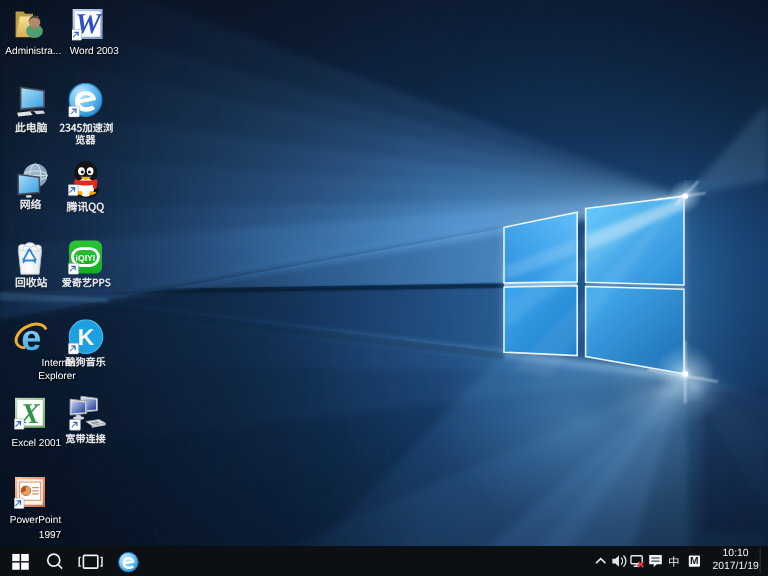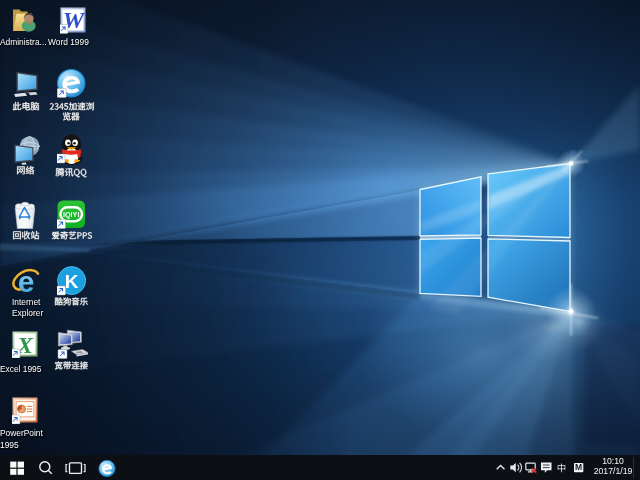--- a/index.html
+++ b/index.html
@@ -1,17 +1,17 @@
 <!DOCTYPE html>
 <html><head><meta charset="utf-8"><style>
 html,body{margin:0;padding:0;}
 #d{position:relative;width:640px;height:480px;overflow:hidden;font-family:"Liberation Sans",sans-serif;background:#0c1c33;}
 #d>svg{position:absolute;}
 .lab{position:absolute;overflow:visible;}
-.elab{position:absolute;color:#fff;font-size:8.4px;line-height:11.8px;text-align:left;white-space:pre;
+.elab{position:absolute;color:#fff;font-size:8.4px;line-height:11.8px;text-align:right;white-space:pre;
  text-shadow:0.7px 1px 1.2px rgba(0,0,0,.95), 0 0 2px rgba(0,0,0,.5);}
 
 </style></head><body>
 <div id="d">
 <svg id="wall" width="640" height="480" viewBox="0 0 640 480" style="left:0;top:0">
 <defs>
 <linearGradient id="base" x1="0" y1="0" x2="0" y2="1">
  <stop offset="0" stop-color="#0d1b30"></stop>
           <stop offset=".45" stop-color="#123158"></stop>
  <stop offset=".72" stop-color="#0f2b4d"></stop>
@@ -395,21 +395,21 @@
         <line x1="14.8" y1="9.4" x2="20.3" y2="9.4"></line>
         <line x1="14.8" y1="12" x2="20.3" y2="12"></line>
         <line x1="14.8" y1="14.6" x2="20.3" y2="14.6"></line>
       </g>
       <g transform="translate(-1,18)">
         <rect x="0" y="0" width="9" height="9" rx="1" fill="#fff" stroke="#9aa7b0" stroke-width=".5"></rect>
         <path d="M2.2 6.8 L5.6 3.4 L5.6 5.6 L6.6 5.6 L6.6 1.9 L2.9 1.9 L2.9 2.9 L5 2.9 L1.6 6.2 Z" fill="#2f62c8"></path>
       </g>
     </svg>
 <div class="elab" style="left:0px;top:36.5px;width:51px">Administra...</div>
-<div class="elab" style="left:48px;top:36.5px;width:51px">Word 1999</div>
+<div class="elab" style="left:48px;top:36.5px;width:51px">Word 2003</div>
 <svg class="lab" style="left:11.5px;top:98.9px" width="31" height="14" viewBox="0 0 31 14">
       <g transform="translate(1.1,11.3) scale(0.1)">
         <path d="M4.0 -1.2 5.2 6.0C16.6 3.8 32.9 0.8 48.2 -2.1L47.8 -8.8L34.9 -6.5V-41.3H47.8V-47.8H34.9V-75.6H28.1V-5.2L17.9 -3.5V-57.3H11.2V-2.3ZM52.3 -75.6V-8.1C52.3 1.7 54.6 4.2 62.9 4.2C64.7 4.2 74.8 4.2 76.7 4.2C84.7 4.2 86.6 -0.8 87.4 -15.3C85.4 -15.8 82.7 -17.0 80.9 -18.4C80.5 -5.5 79.9 -2.2 76.1 -2.2C74.0 -2.2 65.5 -2.2 63.8 -2.2C59.9 -2.2 59.4 -3.1 59.4 -7.9V-35.9C68.1 -40.1 77.4 -45.4 84.3 -50.5L78.8 -56.0C74.1 -51.8 66.8 -46.8 59.4 -42.8V-75.6Z M130.7 -36.7V-23.8H108.4V-36.7ZM137.8 -36.7H160.9V-23.8H137.8ZM130.7 -43.0H108.4V-55.9H130.7ZM137.8 -43.0V-55.9H160.9V-43.0ZM101.3 -62.5V-11.6H108.4V-17.2H130.7V-7.6C130.7 2.9 133.7 5.7 143.7 5.7C146.0 5.7 161.2 5.7 163.6 5.7C173.2 5.7 175.4 0.9 176.6 -12.8C174.5 -13.3 171.6 -14.6 169.8 -15.8C169.2 -4.1 168.3 -1.2 163.3 -1.2C160.0 -1.2 146.9 -1.2 144.2 -1.2C138.8 -1.2 137.8 -2.2 137.8 -7.5V-17.2H167.8V-62.5H137.8V-75.4H130.7V-62.5Z M245.9 -53.5C244.3 -47.2 242.2 -41.1 239.7 -35.5C236.3 -40.1 232.7 -44.7 229.3 -48.9L224.9 -45.6C228.9 -40.8 233.1 -35.2 236.9 -29.6C233.4 -22.9 229.1 -16.9 224.3 -12.3C225.6 -11.2 227.9 -8.9 228.8 -7.8C233.2 -12.3 237.1 -17.8 240.6 -24.1C243.7 -19.2 246.4 -14.6 248.1 -10.9L253.0 -14.8C250.9 -19.0 247.5 -24.4 243.6 -30.1C246.8 -36.9 249.5 -44.4 251.6 -52.2ZM231.5 -73.7C233.6 -70.0 236.1 -65.3 237.4 -61.8H214.4V-55.4H265.0V-61.8H242.1L244.3 -62.6C242.9 -66.1 239.9 -71.6 237.5 -75.6ZM256.1 -48.7V-4.0H223.0V-48.3H216.6V2.2H256.1V7.0H262.4V-48.7ZM205.6 -67.0V-51.2H193.9V-67.0ZM188.0 -72.5V-39.1C188.0 -26.3 187.7 -8.5 182.5 3.9C183.9 4.5 186.6 6.4 187.6 7.6C191.3 -1.3 193.0 -13.4 193.6 -24.5H205.6V-0.8C205.6 0.2 205.3 0.5 204.3 0.5C203.4 0.5 200.7 0.5 197.6 0.4C198.5 2.1 199.3 4.9 199.5 6.5C204.0 6.5 206.9 6.4 208.9 5.3C210.8 4.2 211.4 2.4 211.4 -0.7V-72.5ZM205.6 -45.4V-30.3H193.9L193.9 -39.1V-45.4Z" fill="#000" opacity=".6"></path>
       </g>
       <g transform="translate(0.5,10.6) scale(0.1)">
         <path d="M4.0 -1.2 5.2 6.0C16.6 3.8 32.9 0.8 48.2 -2.1L47.8 -8.8L34.9 -6.5V-41.3H47.8V-47.8H34.9V-75.6H28.1V-5.2L17.9 -3.5V-57.3H11.2V-2.3ZM52.3 -75.6V-8.1C52.3 1.7 54.6 4.2 62.9 4.2C64.7 4.2 74.8 4.2 76.7 4.2C84.7 4.2 86.6 -0.8 87.4 -15.3C85.4 -15.8 82.7 -17.0 80.9 -18.4C80.5 -5.5 79.9 -2.2 76.1 -2.2C74.0 -2.2 65.5 -2.2 63.8 -2.2C59.9 -2.2 59.4 -3.1 59.4 -7.9V-35.9C68.1 -40.1 77.4 -45.4 84.3 -50.5L78.8 -56.0C74.1 -51.8 66.8 -46.8 59.4 -42.8V-75.6Z M130.7 -36.7V-23.8H108.4V-36.7ZM137.8 -36.7H160.9V-23.8H137.8ZM130.7 -43.0H108.4V-55.9H130.7ZM137.8 -43.0V-55.9H160.9V-43.0ZM101.3 -62.5V-11.6H108.4V-17.2H130.7V-7.6C130.7 2.9 133.7 5.7 143.7 5.7C146.0 5.7 161.2 5.7 163.6 5.7C173.2 5.7 175.4 0.9 176.6 -12.8C174.5 -13.3 171.6 -14.6 169.8 -15.8C169.2 -4.1 168.3 -1.2 163.3 -1.2C160.0 -1.2 146.9 -1.2 144.2 -1.2C138.8 -1.2 137.8 -2.2 137.8 -7.5V-17.2H167.8V-62.5H137.8V-75.4H130.7V-62.5Z M245.9 -53.5C244.3 -47.2 242.2 -41.1 239.7 -35.5C236.3 -40.1 232.7 -44.7 229.3 -48.9L224.9 -45.6C228.9 -40.8 233.1 -35.2 236.9 -29.6C233.4 -22.9 229.1 -16.9 224.3 -12.3C225.6 -11.2 227.9 -8.9 228.8 -7.8C233.2 -12.3 237.1 -17.8 240.6 -24.1C243.7 -19.2 246.4 -14.6 248.1 -10.9L253.0 -14.8C250.9 -19.0 247.5 -24.4 243.6 -30.1C246.8 -36.9 249.5 -44.4 251.6 -52.2ZM231.5 -73.7C233.6 -70.0 236.1 -65.3 237.4 -61.8H214.4V-55.4H265.0V-61.8H242.1L244.3 -62.6C242.9 -66.1 239.9 -71.6 237.5 -75.6ZM256.1 -48.7V-4.0H223.0V-48.3H216.6V2.2H256.1V7.0H262.4V-48.7ZM205.6 -67.0V-51.2H193.9V-67.0ZM188.0 -72.5V-39.1C188.0 -26.3 187.7 -8.5 182.5 3.9C183.9 4.5 186.6 6.4 187.6 7.6C191.3 -1.3 193.0 -13.4 193.6 -24.5H205.6V-0.8C205.6 0.2 205.3 0.5 204.3 0.5C203.4 0.5 200.7 0.5 197.6 0.4C198.5 2.1 199.3 4.9 199.5 6.5C204.0 6.5 206.9 6.4 208.9 5.3C210.8 4.2 211.4 2.4 211.4 -0.7V-72.5ZM205.6 -45.4V-30.3H193.9L193.9 -39.1V-45.4Z" fill="#fff" stroke="#fff" stroke-width="4"></path>
       </g>
     </svg>
 <svg class="lab" style="left:48.6px;top:99.3px" width="48" height="14" viewBox="0 0 48 14">
       <g transform="translate(1.1,11.3) scale(0.1)">
@@ -462,31 +462,31 @@
 <div class="elab" style="left:12px;top:296.5px;width:51px">Internet
 Explorer</div>
 <svg class="lab" style="left:54.2px;top:294.3px" width="37" height="14" viewBox="0 0 37 14">
       <g transform="translate(1.1,11.3) scale(0.1)">
         <path d="M47.5 -67.7C46.1 -59.1 43.8 -50.2 40.2 -44.4C41.7 -43.8 44.4 -42.4 45.5 -41.6C47.0 -44.4 48.4 -47.7 49.6 -51.4H58.9V-38.1H40.9V-32.4H81.0V-38.1H64.8V-51.4H79.0V-57.1H64.8V-70.6H58.9V-57.1H51.2C52.1 -60.2 52.8 -63.5 53.3 -66.7ZM43.8 -25.1V6.5H49.6V2.5H72.1V6.3H78.2V-25.1ZM49.6 -3.2V-19.4H72.1V-3.2ZM10.6 -13.4H32.8V-4.5H10.6ZM10.6 -18.1V-25.1C11.4 -24.4 12.4 -23.6 12.9 -22.9C18.1 -27.7 19.3 -34.5 19.3 -39.7V-46.5H24.0V-30.7C24.0 -26.5 24.9 -25.8 28.4 -25.8C29.0 -25.8 31.8 -25.8 32.5 -25.8H32.8V-18.1ZM3.9 -67.3V-61.9H13.9V-51.9H5.4V6.4H10.6V0.6H32.8V5.7H38.2V-51.9H29.6V-61.9H39.2V-67.3ZM19.1 -51.9V-61.9H24.4V-51.9ZM10.6 -26.2V-46.5H15.6V-39.8C15.6 -35.5 14.9 -30.3 10.6 -26.2ZM27.6 -46.5H32.8V-29.6L31.8 -29.5C31.2 -29.5 29.1 -29.5 28.7 -29.5C27.7 -29.5 27.6 -29.7 27.6 -30.7Z M126.5 -70.5C123.2 -59.2 117.9 -48.0 111.3 -40.8C112.7 -40.0 115.2 -38.1 116.4 -37.0C119.9 -41.1 123.1 -46.4 126.0 -52.2H155.8C154.8 -16.8 153.6 -3.8 151.1 -0.9C150.2 0.3 149.4 0.5 147.8 0.5C146.1 0.5 141.7 0.5 137.1 0.1C138.2 1.8 138.9 4.6 139.0 6.4C143.4 6.6 147.8 6.7 150.4 6.4C153.1 6.1 155.0 5.5 156.7 2.9C159.9 -1.1 160.9 -14.6 162.0 -54.7C162.0 -55.7 162.0 -58.0 162.0 -58.0H128.6C130.1 -61.7 131.5 -65.4 132.6 -69.1ZM126.9 -36.5H139.9V-19.4H126.9ZM121.1 -41.9V-7.6H126.9V-13.9H145.7V-41.9ZM108.9 -70.1C107.2 -66.8 104.8 -63.4 102.1 -60.1C99.8 -63.4 96.7 -66.7 92.8 -69.9L88.4 -66.4C92.7 -62.8 95.8 -59.2 98.2 -55.4C94.8 -51.7 91.0 -48.2 87.1 -45.4C88.5 -44.4 90.5 -42.4 91.6 -41.2C94.8 -43.8 98.1 -46.6 101.1 -49.8C102.7 -46.2 103.7 -42.5 104.3 -38.6C100.5 -31.0 93.6 -22.7 87.4 -18.3C89.0 -17.1 90.8 -15.0 91.8 -13.5C96.3 -17.2 101.2 -23.0 105.1 -29.1L105.2 -25.1C105.2 -13.9 104.3 -3.9 102.1 -1.1C101.4 -0.2 100.5 0.3 99.3 0.5C97.3 0.7 93.8 0.8 89.5 0.4C90.7 2.2 91.4 4.6 91.4 6.6C95.3 6.8 98.8 6.8 101.8 6.2C104.0 5.9 105.6 5.0 106.8 3.4C110.3 -1.4 111.2 -12.7 111.2 -25.0C111.2 -35.3 110.4 -45.2 105.6 -54.6C109.0 -58.6 112.1 -62.8 114.6 -67.1Z M204.5 -70.0C205.8 -67.9 207.0 -65.3 207.8 -62.9H177.4V-57.2H243.3V-62.9H214.9C214.0 -65.5 212.5 -68.8 210.8 -71.2ZM188.8 -55.4C191.0 -51.7 192.9 -46.8 193.7 -43.2H172.6V-37.5H247.5V-43.2H226.2C228.3 -46.7 230.4 -51.3 232.3 -55.4L225.5 -57.0C224.1 -53.0 221.6 -47.1 219.5 -43.2H197.3L200.3 -43.9C199.6 -47.5 197.5 -52.8 194.8 -56.7ZM190.4 -10.9H230.2V-1.8H190.4ZM190.4 -16.0V-24.7H230.2V-16.0ZM184.2 -30.1V6.8H190.4V3.6H230.2V6.6H236.7V-30.1Z M271.8 -23.4C267.7 -15.9 261.2 -7.9 255.2 -2.7C256.7 -1.7 259.2 0.3 260.4 1.4C266.2 -4.4 273.3 -13.3 278.0 -21.3ZM310.1 -20.7C316.3 -14.0 323.5 -4.6 326.8 1.2L332.6 -1.8C329.2 -7.6 321.6 -16.6 315.6 -23.3ZM262.8 -29.5C263.7 -30.2 267.1 -30.6 272.7 -30.6H292.5V-1.5C292.5 -0.2 291.9 0.3 290.5 0.3C289.0 0.3 284.1 0.4 278.7 0.3C279.6 2.0 280.6 4.8 281.0 6.6C288.2 6.6 292.5 6.5 295.3 5.4C297.9 4.4 298.9 2.5 298.9 -1.5V-30.6H329.6L329.7 -37.0H298.9V-53.8H292.5V-37.0H268.9C270.4 -43.3 271.9 -51.2 272.6 -58.6C290.8 -59.1 312.1 -60.7 325.5 -64.1L321.9 -69.6C309.0 -66.3 285.4 -64.7 266.4 -64.2C266.2 -54.4 264.0 -43.6 263.3 -40.8C262.6 -37.8 261.8 -35.9 260.7 -35.4C261.4 -33.9 262.5 -30.8 262.8 -29.5Z" fill="#000" opacity=".6"></path>
       </g>
       <g transform="translate(0.5,10.6) scale(0.1)">
         <path d="M47.5 -67.7C46.1 -59.1 43.8 -50.2 40.2 -44.4C41.7 -43.8 44.4 -42.4 45.5 -41.6C47.0 -44.4 48.4 -47.7 49.6 -51.4H58.9V-38.1H40.9V-32.4H81.0V-38.1H64.8V-51.4H79.0V-57.1H64.8V-70.6H58.9V-57.1H51.2C52.1 -60.2 52.8 -63.5 53.3 -66.7ZM43.8 -25.1V6.5H49.6V2.5H72.1V6.3H78.2V-25.1ZM49.6 -3.2V-19.4H72.1V-3.2ZM10.6 -13.4H32.8V-4.5H10.6ZM10.6 -18.1V-25.1C11.4 -24.4 12.4 -23.6 12.9 -22.9C18.1 -27.7 19.3 -34.5 19.3 -39.7V-46.5H24.0V-30.7C24.0 -26.5 24.9 -25.8 28.4 -25.8C29.0 -25.8 31.8 -25.8 32.5 -25.8H32.8V-18.1ZM3.9 -67.3V-61.9H13.9V-51.9H5.4V6.4H10.6V0.6H32.8V5.7H38.2V-51.9H29.6V-61.9H39.2V-67.3ZM19.1 -51.9V-61.9H24.4V-51.9ZM10.6 -26.2V-46.5H15.6V-39.8C15.6 -35.5 14.9 -30.3 10.6 -26.2ZM27.6 -46.5H32.8V-29.6L31.8 -29.5C31.2 -29.5 29.1 -29.5 28.7 -29.5C27.7 -29.5 27.6 -29.7 27.6 -30.7Z M126.5 -70.5C123.2 -59.2 117.9 -48.0 111.3 -40.8C112.7 -40.0 115.2 -38.1 116.4 -37.0C119.9 -41.1 123.1 -46.4 126.0 -52.2H155.8C154.8 -16.8 153.6 -3.8 151.1 -0.9C150.2 0.3 149.4 0.5 147.8 0.5C146.1 0.5 141.7 0.5 137.1 0.1C138.2 1.8 138.9 4.6 139.0 6.4C143.4 6.6 147.8 6.7 150.4 6.4C153.1 6.1 155.0 5.5 156.7 2.9C159.9 -1.1 160.9 -14.6 162.0 -54.7C162.0 -55.7 162.0 -58.0 162.0 -58.0H128.6C130.1 -61.7 131.5 -65.4 132.6 -69.1ZM126.9 -36.5H139.9V-19.4H126.9ZM121.1 -41.9V-7.6H126.9V-13.9H145.7V-41.9ZM108.9 -70.1C107.2 -66.8 104.8 -63.4 102.1 -60.1C99.8 -63.4 96.7 -66.7 92.8 -69.9L88.4 -66.4C92.7 -62.8 95.8 -59.2 98.2 -55.4C94.8 -51.7 91.0 -48.2 87.1 -45.4C88.5 -44.4 90.5 -42.4 91.6 -41.2C94.8 -43.8 98.1 -46.6 101.1 -49.8C102.7 -46.2 103.7 -42.5 104.3 -38.6C100.5 -31.0 93.6 -22.7 87.4 -18.3C89.0 -17.1 90.8 -15.0 91.8 -13.5C96.3 -17.2 101.2 -23.0 105.1 -29.1L105.2 -25.1C105.2 -13.9 104.3 -3.9 102.1 -1.1C101.4 -0.2 100.5 0.3 99.3 0.5C97.3 0.7 93.8 0.8 89.5 0.4C90.7 2.2 91.4 4.6 91.4 6.6C95.3 6.8 98.8 6.8 101.8 6.2C104.0 5.9 105.6 5.0 106.8 3.4C110.3 -1.4 111.2 -12.7 111.2 -25.0C111.2 -35.3 110.4 -45.2 105.6 -54.6C109.0 -58.6 112.1 -62.8 114.6 -67.1Z M204.5 -70.0C205.8 -67.9 207.0 -65.3 207.8 -62.9H177.4V-57.2H243.3V-62.9H214.9C214.0 -65.5 212.5 -68.8 210.8 -71.2ZM188.8 -55.4C191.0 -51.7 192.9 -46.8 193.7 -43.2H172.6V-37.5H247.5V-43.2H226.2C228.3 -46.7 230.4 -51.3 232.3 -55.4L225.5 -57.0C224.1 -53.0 221.6 -47.1 219.5 -43.2H197.3L200.3 -43.9C199.6 -47.5 197.5 -52.8 194.8 -56.7ZM190.4 -10.9H230.2V-1.8H190.4ZM190.4 -16.0V-24.7H230.2V-16.0ZM184.2 -30.1V6.8H190.4V3.6H230.2V6.6H236.7V-30.1Z M271.8 -23.4C267.7 -15.9 261.2 -7.9 255.2 -2.7C256.7 -1.7 259.2 0.3 260.4 1.4C266.2 -4.4 273.3 -13.3 278.0 -21.3ZM310.1 -20.7C316.3 -14.0 323.5 -4.6 326.8 1.2L332.6 -1.8C329.2 -7.6 321.6 -16.6 315.6 -23.3ZM262.8 -29.5C263.7 -30.2 267.1 -30.6 272.7 -30.6H292.5V-1.5C292.5 -0.2 291.9 0.3 290.5 0.3C289.0 0.3 284.1 0.4 278.7 0.3C279.6 2.0 280.6 4.8 281.0 6.6C288.2 6.6 292.5 6.5 295.3 5.4C297.9 4.4 298.9 2.5 298.9 -1.5V-30.6H329.6L329.7 -37.0H298.9V-53.8H292.5V-37.0H268.9C270.4 -43.3 271.9 -51.2 272.6 -58.6C290.8 -59.1 312.1 -60.7 325.5 -64.1L321.9 -69.6C309.0 -66.3 285.4 -64.7 266.4 -64.2C266.2 -54.4 264.0 -43.6 263.3 -40.8C262.6 -37.8 261.8 -35.9 260.7 -35.4C261.4 -33.9 262.5 -30.8 262.8 -29.5Z" fill="#fff" stroke="#fff" stroke-width="4"></path>
       </g>
     </svg>
-<div class="elab" style="left:0px;top:364px;width:51px">Excel 1995</div>
+<div class="elab" style="left:0px;top:364px;width:51px">Excel 2001</div>
 <svg class="lab" style="left:54.2px;top:358.2px" width="37" height="14" viewBox="0 0 37 14">
       <g transform="translate(1.1,11.3) scale(0.1)">
         <path d="M43.9 -16.0V-2.4C43.9 3.9 46.2 5.7 54.8 5.7C56.6 5.7 68.4 5.7 70.3 5.7C78.0 5.7 80.0 2.7 80.7 -10.1C79.0 -10.5 76.4 -11.4 75.0 -12.5C74.6 -1.4 74.0 0.1 69.9 0.1C67.2 0.1 57.3 0.1 55.3 0.1C51.0 0.1 50.2 -0.3 50.2 -2.5V-16.0ZM37.0 -26.5V-19.9C37.0 -13.1 34.7 -3.8 3.5 2.7C5.0 4.0 7.0 6.5 7.7 8.0C40.1 0.4 43.8 -10.9 43.8 -19.7V-26.5ZM16.9 -35.0V-8.5H23.2V-29.6H60.4V-9.0H66.9V-35.0ZM36.3 -69.6C37.4 -67.5 38.5 -65.2 39.5 -63.1H6.4V-47.7H12.3V-57.6H71.7V-47.7H77.8V-63.1H47.1C46.1 -65.6 44.4 -69.0 42.8 -71.4ZM50.1 -54.6V-49.1H33.9V-54.7H27.5V-49.1H14.6V-44.0H27.5V-38.0H33.9V-44.0H50.1V-37.9H56.4V-44.0H69.6V-49.1H56.4V-54.6Z M90.6 -42.3V-25.3H96.7V-36.9H122.5V-27.4H99.7V-0.8H106.0V-21.8H122.5V6.7H128.9V-21.8H147.3V-7.6C147.3 -6.6 147.0 -6.4 145.9 -6.3C144.7 -6.3 141.0 -6.2 136.6 -6.4C137.5 -4.8 138.3 -2.5 138.7 -0.8C144.4 -0.8 148.3 -0.8 150.6 -1.8C153.0 -2.7 153.7 -4.4 153.7 -7.6V-27.4H128.9V-36.9H155.1V-25.3H161.6V-42.3ZM144.1 -70.1V-60.6H128.9V-70.1H122.6V-60.6H108.3V-70.1H102.0V-60.6H88.3V-55.0H102.0V-46.5H108.3V-55.0H122.6V-46.6H128.9V-55.0H144.1V-46.2H150.4V-55.0H163.9V-60.6H150.4V-70.1Z M175.0 -66.5C179.3 -61.7 184.5 -55.3 186.7 -51.2L191.9 -54.7C189.4 -58.7 184.2 -65.1 179.8 -69.6ZM188.8 -42.1H171.8V-36.2H182.8V-9.8C179.2 -8.3 174.9 -4.4 170.5 0.8L175.2 6.9C179.1 1.0 182.9 -4.4 185.5 -4.4C187.3 -4.4 190.2 -1.3 193.7 1.0C199.8 4.9 206.9 5.8 217.8 5.8C226.3 5.8 241.8 5.3 247.8 4.9C248.0 2.9 249.0 -0.4 249.8 -2.2C241.3 -1.3 228.5 -0.5 218.1 -0.5C208.2 -0.5 200.8 -1.1 195.3 -4.7C192.4 -6.6 190.4 -8.2 188.8 -9.2ZM199.6 -34.3C200.3 -35.0 203.3 -35.5 207.3 -35.5H220.2V-24.0H194.5V-18.1H220.2V-2.7H226.7V-18.1H247.0V-24.0H226.7V-35.5H243.0L243.1 -41.4H226.7V-51.7H220.2V-41.4H206.5C209.0 -45.8 211.4 -50.9 213.8 -56.3H245.5V-61.8H216.0L218.6 -68.8L212.0 -70.6C211.3 -67.6 210.3 -64.7 209.2 -61.8H195.2V-56.3H207.0C205.0 -51.4 203.0 -47.5 202.1 -45.9C200.4 -42.8 199.0 -40.7 197.6 -40.4C198.2 -38.7 199.3 -35.6 199.6 -34.3Z M290.3 -53.3C292.7 -50.0 295.3 -45.3 296.4 -42.3L301.4 -44.7C300.3 -47.5 297.6 -52.0 295.1 -55.4ZM265.4 -70.5V-53.6H255.4V-47.7H265.4V-29.1C261.2 -27.9 257.4 -26.7 254.4 -26.0L255.9 -19.7L265.4 -22.8V-0.8C265.4 0.3 265.0 0.7 264.0 0.7C263.1 0.7 260.1 0.7 256.8 0.6C257.5 2.3 258.4 5.0 258.6 6.5C263.4 6.6 266.5 6.3 268.5 5.3C270.5 4.3 271.3 2.6 271.3 -0.8V-24.8L279.6 -27.5L278.8 -33.3L271.3 -31.0V-47.7H279.7V-53.6H271.3V-70.5ZM299.7 -69.0C301.1 -66.8 302.5 -64.2 303.6 -61.7H284.2V-56.2H329.8V-61.7H310.2C309.0 -64.3 307.2 -67.5 305.5 -69.9ZM316.6 -55.3C315.1 -51.3 312.0 -45.8 309.5 -42.1H281.2V-36.6H332.0V-42.1H315.7C317.9 -45.4 320.4 -49.6 322.6 -53.5ZM316.3 -21.9C314.6 -16.6 312.1 -12.4 308.4 -9.1C303.7 -11.0 298.9 -12.7 294.3 -14.1C295.9 -16.5 297.7 -19.2 299.4 -21.9ZM285.6 -11.4C291.1 -9.7 297.1 -7.6 302.9 -5.2C297.0 -1.9 289.1 0.1 278.9 1.2C280.0 2.4 281.0 4.8 281.6 6.6C293.7 4.8 302.7 2.0 309.3 -2.4C316.2 0.7 322.3 3.9 326.4 6.9L330.5 2.1C326.4 -0.8 320.6 -3.7 314.2 -6.6C318.2 -10.6 320.9 -15.6 322.6 -21.9H332.9V-27.4H302.5C303.9 -30.0 305.2 -32.6 306.3 -35.1L300.4 -36.2C299.2 -33.4 297.7 -30.4 296.0 -27.4H280.1V-21.9H292.8C290.4 -18.1 287.9 -14.4 285.6 -11.4Z" fill="#000" opacity=".6"></path>
       </g>
       <g transform="translate(0.5,10.6) scale(0.1)">
         <path d="M43.9 -16.0V-2.4C43.9 3.9 46.2 5.7 54.8 5.7C56.6 5.7 68.4 5.7 70.3 5.7C78.0 5.7 80.0 2.7 80.7 -10.1C79.0 -10.5 76.4 -11.4 75.0 -12.5C74.6 -1.4 74.0 0.1 69.9 0.1C67.2 0.1 57.3 0.1 55.3 0.1C51.0 0.1 50.2 -0.3 50.2 -2.5V-16.0ZM37.0 -26.5V-19.9C37.0 -13.1 34.7 -3.8 3.5 2.7C5.0 4.0 7.0 6.5 7.7 8.0C40.1 0.4 43.8 -10.9 43.8 -19.7V-26.5ZM16.9 -35.0V-8.5H23.2V-29.6H60.4V-9.0H66.9V-35.0ZM36.3 -69.6C37.4 -67.5 38.5 -65.2 39.5 -63.1H6.4V-47.7H12.3V-57.6H71.7V-47.7H77.8V-63.1H47.1C46.1 -65.6 44.4 -69.0 42.8 -71.4ZM50.1 -54.6V-49.1H33.9V-54.7H27.5V-49.1H14.6V-44.0H27.5V-38.0H33.9V-44.0H50.1V-37.9H56.4V-44.0H69.6V-49.1H56.4V-54.6Z M90.6 -42.3V-25.3H96.7V-36.9H122.5V-27.4H99.7V-0.8H106.0V-21.8H122.5V6.7H128.9V-21.8H147.3V-7.6C147.3 -6.6 147.0 -6.4 145.9 -6.3C144.7 -6.3 141.0 -6.2 136.6 -6.4C137.5 -4.8 138.3 -2.5 138.7 -0.8C144.4 -0.8 148.3 -0.8 150.6 -1.8C153.0 -2.7 153.7 -4.4 153.7 -7.6V-27.4H128.9V-36.9H155.1V-25.3H161.6V-42.3ZM144.1 -70.1V-60.6H128.9V-70.1H122.6V-60.6H108.3V-70.1H102.0V-60.6H88.3V-55.0H102.0V-46.5H108.3V-55.0H122.6V-46.6H128.9V-55.0H144.1V-46.2H150.4V-55.0H163.9V-60.6H150.4V-70.1Z M175.0 -66.5C179.3 -61.7 184.5 -55.3 186.7 -51.2L191.9 -54.7C189.4 -58.7 184.2 -65.1 179.8 -69.6ZM188.8 -42.1H171.8V-36.2H182.8V-9.8C179.2 -8.3 174.9 -4.4 170.5 0.8L175.2 6.9C179.1 1.0 182.9 -4.4 185.5 -4.4C187.3 -4.4 190.2 -1.3 193.7 1.0C199.8 4.9 206.9 5.8 217.8 5.8C226.3 5.8 241.8 5.3 247.8 4.9C248.0 2.9 249.0 -0.4 249.8 -2.2C241.3 -1.3 228.5 -0.5 218.1 -0.5C208.2 -0.5 200.8 -1.1 195.3 -4.7C192.4 -6.6 190.4 -8.2 188.8 -9.2ZM199.6 -34.3C200.3 -35.0 203.3 -35.5 207.3 -35.5H220.2V-24.0H194.5V-18.1H220.2V-2.7H226.7V-18.1H247.0V-24.0H226.7V-35.5H243.0L243.1 -41.4H226.7V-51.7H220.2V-41.4H206.5C209.0 -45.8 211.4 -50.9 213.8 -56.3H245.5V-61.8H216.0L218.6 -68.8L212.0 -70.6C211.3 -67.6 210.3 -64.7 209.2 -61.8H195.2V-56.3H207.0C205.0 -51.4 203.0 -47.5 202.1 -45.9C200.4 -42.8 199.0 -40.7 197.6 -40.4C198.2 -38.7 199.3 -35.6 199.6 -34.3Z M290.3 -53.3C292.7 -50.0 295.3 -45.3 296.4 -42.3L301.4 -44.7C300.3 -47.5 297.6 -52.0 295.1 -55.4ZM265.4 -70.5V-53.6H255.4V-47.7H265.4V-29.1C261.2 -27.9 257.4 -26.7 254.4 -26.0L255.9 -19.7L265.4 -22.8V-0.8C265.4 0.3 265.0 0.7 264.0 0.7C263.1 0.7 260.1 0.7 256.8 0.6C257.5 2.3 258.4 5.0 258.6 6.5C263.4 6.6 266.5 6.3 268.5 5.3C270.5 4.3 271.3 2.6 271.3 -0.8V-24.8L279.6 -27.5L278.8 -33.3L271.3 -31.0V-47.7H279.7V-53.6H271.3V-70.5ZM299.7 -69.0C301.1 -66.8 302.5 -64.2 303.6 -61.7H284.2V-56.2H329.8V-61.7H310.2C309.0 -64.3 307.2 -67.5 305.5 -69.9ZM316.6 -55.3C315.1 -51.3 312.0 -45.8 309.5 -42.1H281.2V-36.6H332.0V-42.1H315.7C317.9 -45.4 320.4 -49.6 322.6 -53.5ZM316.3 -21.9C314.6 -16.6 312.1 -12.4 308.4 -9.1C303.7 -11.0 298.9 -12.7 294.3 -14.1C295.9 -16.5 297.7 -19.2 299.4 -21.9ZM285.6 -11.4C291.1 -9.7 297.1 -7.6 302.9 -5.2C297.0 -1.9 289.1 0.1 278.9 1.2C280.0 2.4 281.0 4.8 281.6 6.6C293.7 4.8 302.7 2.0 309.3 -2.4C316.2 0.7 322.3 3.9 326.4 6.9L330.5 2.1C326.4 -0.8 320.6 -3.7 314.2 -6.6C318.2 -10.6 320.9 -15.6 322.6 -21.9H332.9V-27.4H302.5C303.9 -30.0 305.2 -32.6 306.3 -35.1L300.4 -36.2C299.2 -33.4 297.7 -30.4 296.0 -27.4H280.1V-21.9H292.8C290.4 -18.1 287.9 -14.4 285.6 -11.4Z" fill="#fff" stroke="#fff" stroke-width="4"></path>
       </g>
     </svg>
 <div class="elab" style="left:0px;top:428px;width:51px">PowerPoint
-1995</div>
+1997</div>
 <div style="position:absolute;left:0;top:455px;width:640px;height:25px;background:#0c0f13"></div>
 <svg style="left:0;top:455px" width="640" height="25" viewBox="0 0 640 25">
 <g fill="#fbfbfb">
         <rect x="10.2" y="6.6" width="6.2" height="6"></rect>
         <rect x="17.6" y="6.6" width="6.4" height="6"></rect>
 <rect x="10.2" y="13.8" width="6.2" height="6"></rect>
         <rect x="17.6" y="13.8" width="6.4" height="6"></rect>
       </g>
 <circle cx="44.8" cy="11.8" r="5" fill="none" stroke="#eef1f5" stroke-width="1.4"></circle>
       <line x1="48.4" y1="15.4" x2="51.8" y2="18.8" stroke="#eef1f5" stroke-width="1.4"></line>

